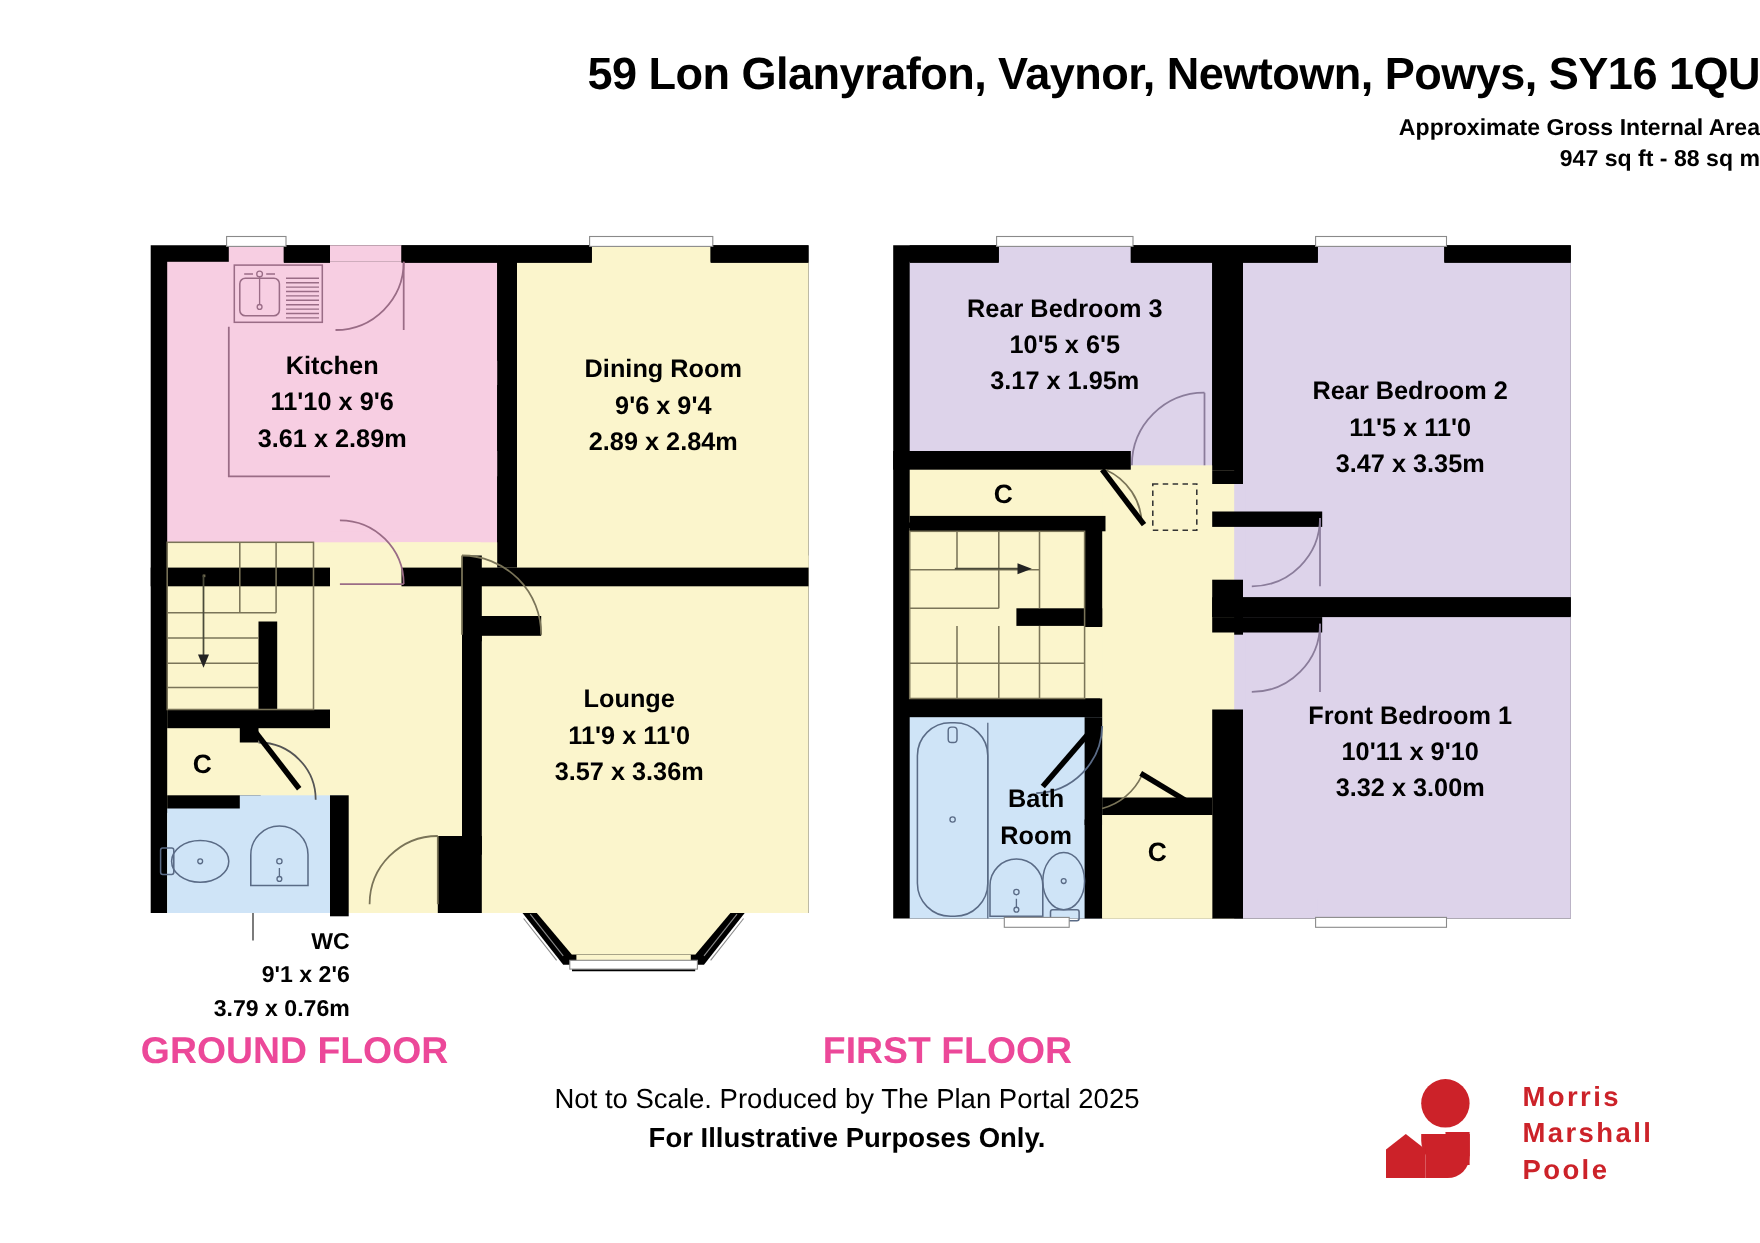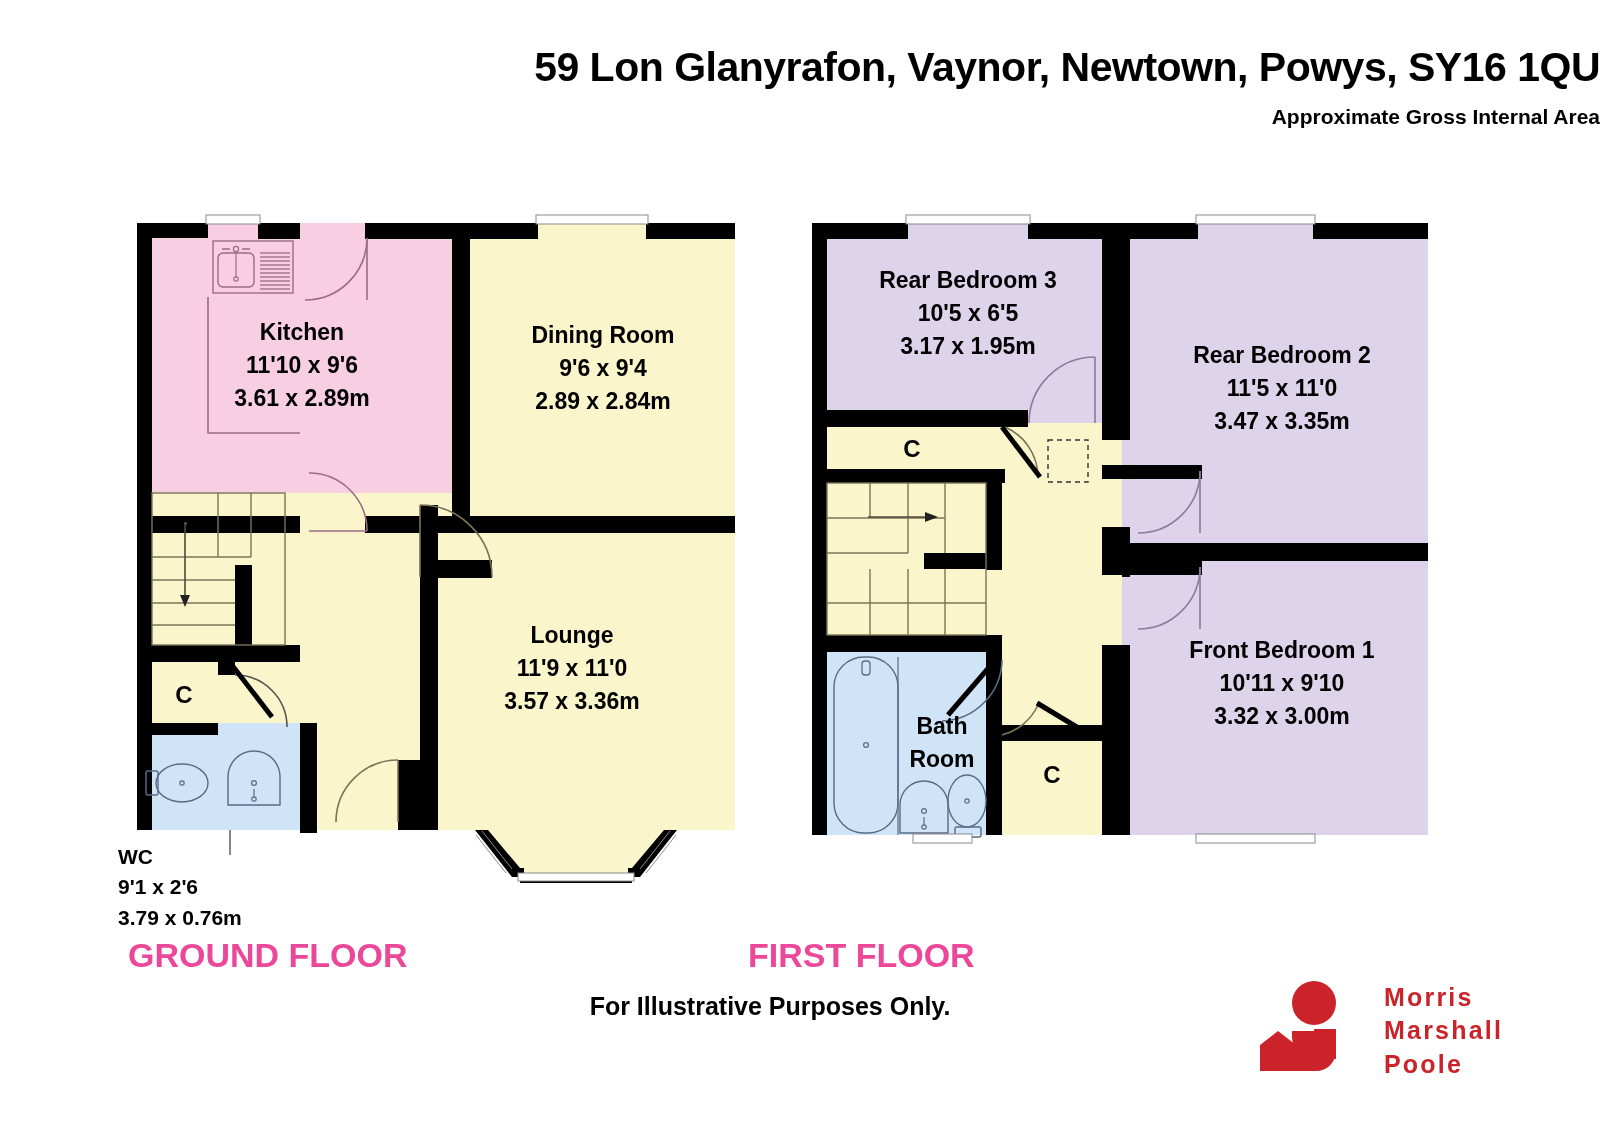--- a/index.html
+++ b/index.html
@@ -29,21 +29,21 @@
   .floor-label {
     position: absolute; font-size: 34px; font-weight: bold; color: #ec4899;
     white-space: nowrap;
   }
   #gf-label { left: 128px; top: 936px; }
   #ff-label { left: 748px; top: 936px; }
 
   
   .wc-block {
     position: absolute; left: 118px; top: 842px; width: 200px;
-    text-align: left; font-size: 21px; font-weight: bold; color: #000;
+    text-align: right; font-size: 21px; font-weight: bold; color: #000;
     line-height: 1.45;
   }
 
   
   .footer { position: absolute; left: 300px; top: 985px; width: 940px; text-align: center; }
   .footer-line1 { font-size: 25px; color: #000; font-weight: normal; }
   .footer-line2 { font-size: 25px; color: #000; font-weight: bold; margin-top: 7px; }
 
   
   .logo { position: absolute; left: 1252px; top: 975px; width: 320px; height: 110px; }
@@ -58,20 +58,21 @@
   text { font-family: "Liberation Sans", sans-serif; font-weight: bold; }
 </style>
 </head>
 <body>
 
 <div id="page">
 
   <div class="header">
     <div class="title">59 Lon Glanyrafon, Vaynor, Newtown, Powys, SY16 1QU</div>
     <div class="subtitle1">Approximate Gross Internal Area</div>
+    <div class="subtitle2">947 sq ft - 88 sq m</div>
   </div>
 
   <svg id="ground-floor-svg" style="position:absolute; left:120px; top:205px;" width="640" height="700" viewBox="0 0 640 700">
 
     <path d="M17,18 H615 V625 H17 Z" fill="#000000"></path>
 
     <rect x="32" y="33" width="300" height="278" fill="#f7cee2"></rect>
 
     <rect x="88" y="18" width="50" height="16" fill="#f7cee2"></rect>
 
@@ -365,20 +366,21 @@
       <text x="152" y="562" text-anchor="middle" font-size="23" fill="#000">Room</text>
     </g>
     <text x="122" y="252" text-anchor="middle" font-size="24" fill="#000">C</text>
     <text x="262" y="578" text-anchor="middle" font-size="24" fill="#000">C</text>
   </svg>
 
   <div class="floor-label" id="gf-label">GROUND FLOOR</div>
   <div class="floor-label" id="ff-label">FIRST FLOOR</div>
 
   <div class="footer">
+    <div class="footer-line1">Not to Scale. Produced by The Plan Portal 2025</div>
     <div class="footer-line2">For Illustrative Purposes Only.</div>
   </div>
 
   <div class="logo">
     <svg width="96" height="100" viewBox="0 0 96 100">
       <circle cx="62" cy="28" r="22" fill="#cc2229"></circle>
       <path d="M40,56 H84 V84 a0,0 0 0 1 0,0 H62 a22,22 0 0 1 -22,-22 Z" fill="#cc2229"></path>
       <path d="M62,54 a22,22 0 0 0 22,22 V54 Z" fill="#cc2229"></path>
       <path d="M8,70 L26,56 L44,70 V96 H8 Z" fill="#cc2229"></path>
       <path d="M44,54 h40 v42 h-40 a0,0 0 0 1 0,0 Z" fill="#cc2229" opacity="0"></path>

